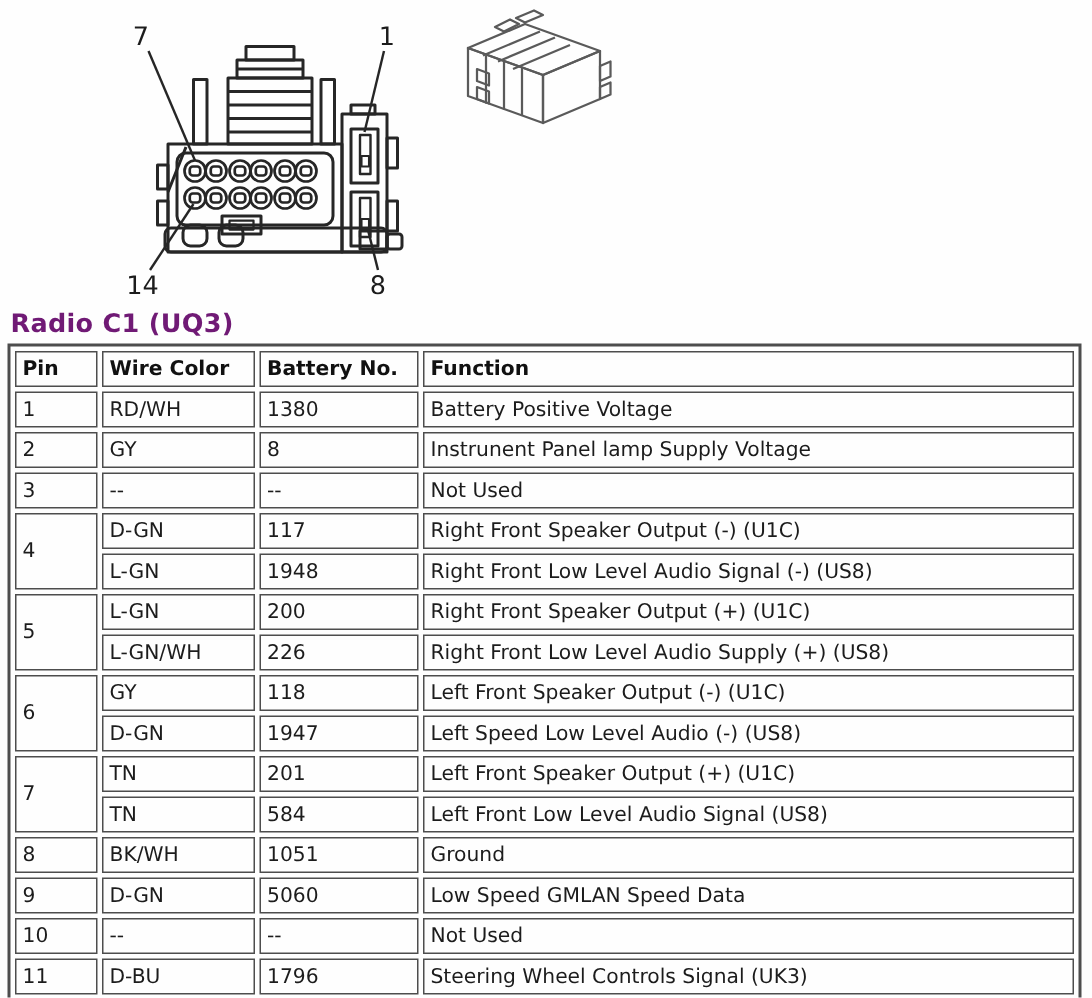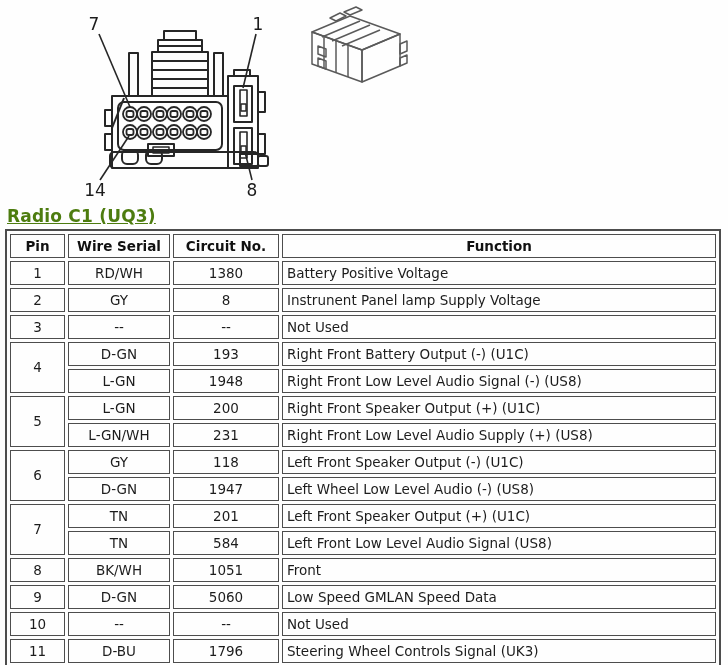--- a/index.html
+++ b/index.html
@@ -6,34 +6,34 @@
   body{background:#ffffff;}
   .page{
     width:728px;height:665px;background:#fefefe;position:relative;
     font-family:"DejaVu Sans","Liberation Sans",sans-serif;color:#1c1c1c;
     overflow:hidden;
   }
   .diagram-area{width:728px;height:202px;position:relative;}
   .diagram-area svg{position:absolute;left:0;top:0;}
   .section-title{
     margin:4px 16px 3px 7px;
-    font-size:17px;font-weight:bold;text-decoration:underline;
-    color:#4d7c0f;letter-spacing:0.2px;
+    font-size:17px;font-weight:bold;
+    color:#701a75;letter-spacing:0.2px;
   }
   table.pinout{
     margin-left:5px;width:716px;
     border-collapse:separate;border-spacing:3px;
     border:2px solid #4d4d4d;background:#fefefe;
     table-layout:fixed;
   }
   table.pinout th, table.pinout td{
     border:1.5px solid #4d4d4d;
     font-size:13.5px;line-height:15px;
     padding:1.5px 4px;height:19px;
-    text-align:center;vertical-align:middle;
+    text-align:left;vertical-align:middle;
     overflow:hidden;white-space:nowrap;
   }
   table.pinout th{font-weight:bold;color:#111;}
   table.pinout td.fn{text-align:left;padding-left:4px;}
   .col-pin{width:55px;}
   .col-wire{width:102px;}
   .col-circuit{width:106px;}
 </style>
 </head>
 <body>
@@ -151,22 +151,22 @@
   <table class="pinout">
     <colgroup>
       <col class="col-pin">
         <col class="col-wire">
         <col class="col-circuit">
         <col>
     </colgroup>
     <tbody>
         <tr>
       <th>Pin</th>
-      <th>Wire Serial</th>
-      <th>Circuit No.</th>
+      <th>Wire Color</th>
+      <th>Battery No.</th>
       <th>Function</th>
     </tr>
     <tr>
       <td>1</td>
       <td>RD/WH</td>
       <td>1380</td>
       <td class="fn">Battery Positive Voltage</td>
     </tr>
     <tr>
       <td>2</td>
@@ -176,66 +176,66 @@
     </tr>
     <tr>
       <td>3</td>
       <td>--</td>
       <td>--</td>
       <td class="fn">Not Used</td>
     </tr>
     <tr>
       <td rowspan="2">4</td>
       <td>D-GN</td>
-      <td>193</td>
-      <td class="fn">Right Front Battery Output (-) (U1C)</td>
+      <td>117</td>
+      <td class="fn">Right Front Speaker Output (-) (U1C)</td>
     </tr>
     <tr>
       <td>L-GN</td>
       <td>1948</td>
       <td class="fn">Right Front Low Level Audio Signal (-) (US8)</td>
     </tr>
     <tr>
       <td rowspan="2">5</td>
       <td>L-GN</td>
       <td>200</td>
       <td class="fn">Right Front Speaker Output (+) (U1C)</td>
     </tr>
     <tr>
       <td>L-GN/WH</td>
-      <td>231</td>
+      <td>226</td>
       <td class="fn">Right Front Low Level Audio Supply (+) (US8)</td>
     </tr>
     <tr>
       <td rowspan="2">6</td>
       <td>GY</td>
       <td>118</td>
       <td class="fn">Left Front Speaker Output (-) (U1C)</td>
     </tr>
     <tr>
       <td>D-GN</td>
       <td>1947</td>
-      <td class="fn">Left Wheel Low Level Audio (-) (US8)</td>
+      <td class="fn">Left Speed Low Level Audio (-) (US8)</td>
     </tr>
     <tr>
       <td rowspan="2">7</td>
       <td>TN</td>
       <td>201</td>
       <td class="fn">Left Front Speaker Output (+) (U1C)</td>
     </tr>
     <tr>
       <td>TN</td>
       <td>584</td>
       <td class="fn">Left Front Low Level Audio Signal (US8)</td>
     </tr>
     <tr>
       <td>8</td>
       <td>BK/WH</td>
       <td>1051</td>
-      <td class="fn">Front</td>
+      <td class="fn">Ground</td>
     </tr>
     <tr>
       <td>9</td>
       <td>D-GN</td>
       <td>5060</td>
       <td class="fn">Low Speed GMLAN Speed Data</td>
     </tr>
     <tr>
       <td>10</td>
       <td>--</td>

